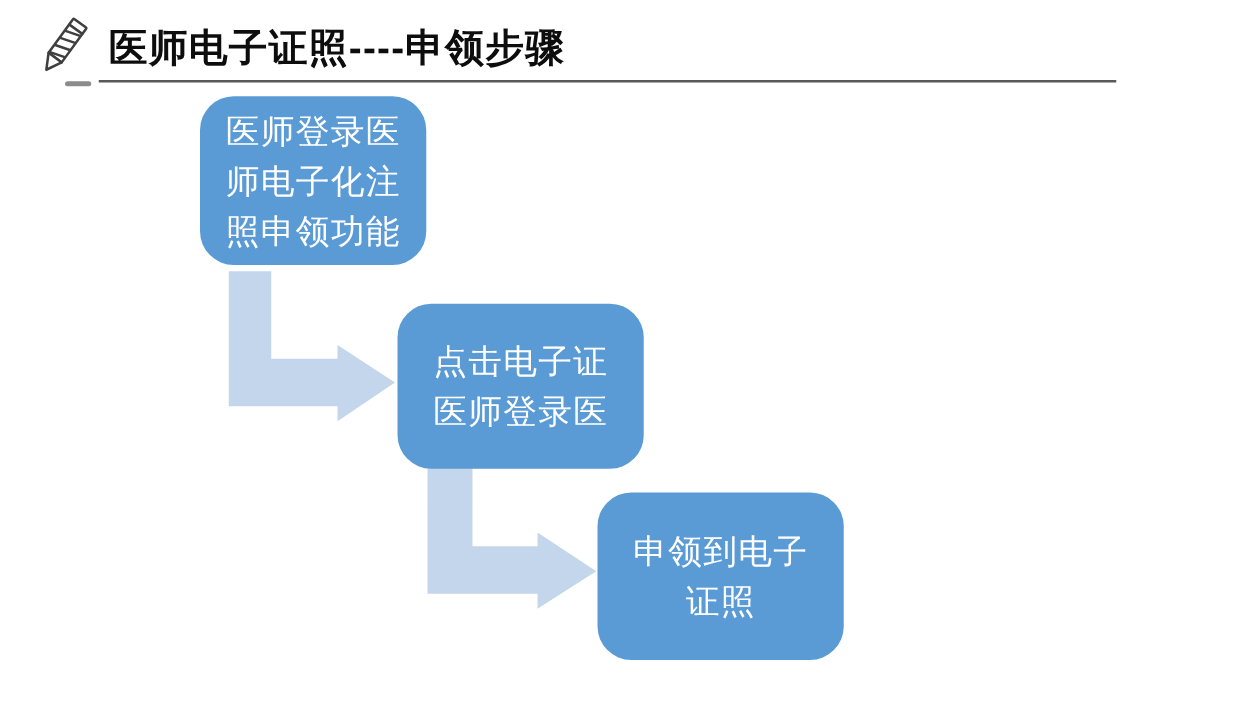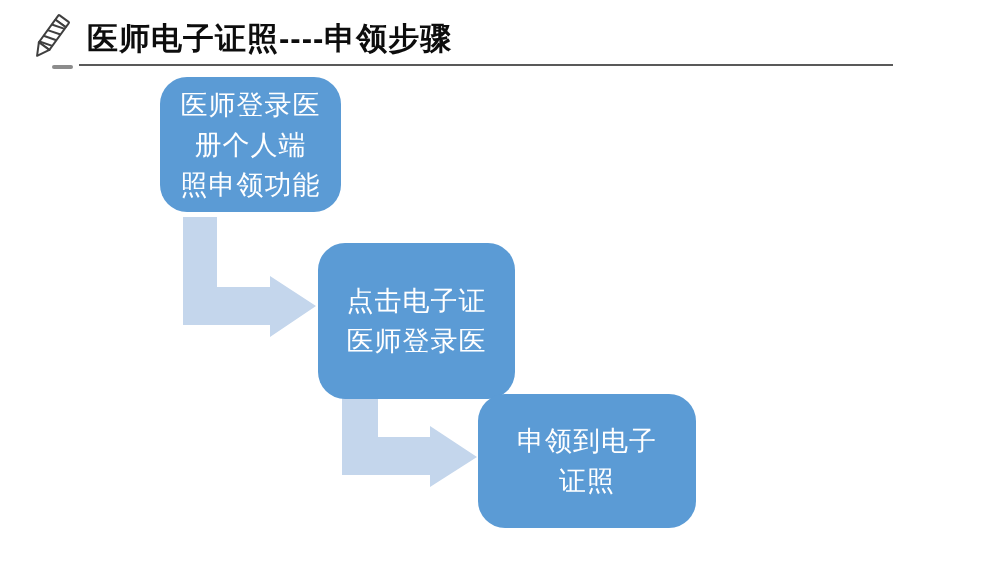--- a/index.html
+++ b/index.html
@@ -28,22 +28,22 @@
   .step-box{
     position:absolute;z-index:2;
     background:var(--box-fill,#5B9BD5);
     border-radius:27px;
     display:flex;flex-direction:column;justify-content:center;align-items:center;
     color:var(--box-text,#ffffff);
     font-size:27px;line-height:40px;text-align:center;
     letter-spacing:1px;
   }
   .step-1{left:160px;top:77px;width:181px;height:135px;}
-  .step-2{left:318px;top:243px;width:197px;height:156px;}
-  .step-3{left:478px;top:394px;width:218px;height:134px;}
+  .step-2{left:318px;top:243px;width:197px;height:132px;}
+  .step-3{left:478px;top:394px;width:197px;height:134px;}
 </style>
 </head>
 <body>
 
 <div class="canvas">
 
   <div class="header">
 
     <svg class="title-icon" viewBox="0 0 52 60" aria-hidden="true">
       <g transform="rotate(36 26 26)" stroke="var(--icon-stroke,#3F3F3F)" stroke-width="2" fill="#ffffff" stroke-linejoin="round">
@@ -70,21 +70,21 @@
 
   <svg class="arrow-layer" viewBox="0 0 1000 563" aria-hidden="true">
 
     <polygon style="fill:var(--arrow-fill,#C4D6EC)" points="183,217 217,217 217,287 270,287 270,276 316,306 270,337 270,325 183,325"></polygon>
 
     <polygon style="fill:var(--arrow-fill,#C4D6EC)" points="342,369 378,369 378,437 430,437 430,426 477,457 430,487 430,475 342,475"></polygon>
   </svg>
 
   <div class="step-box step-1">
     <span>医师登录医</span>
-    <span>册个人端</span>
+    <span>师电子化注</span>
     <span>照申领功能</span>
   </div>
 
   <div class="step-box step-2">
     <span>点击电子证</span>
     <span>医师登录医</span>
   </div>
 
   <div class="step-box step-3">
     <span>申领到电子</span>

